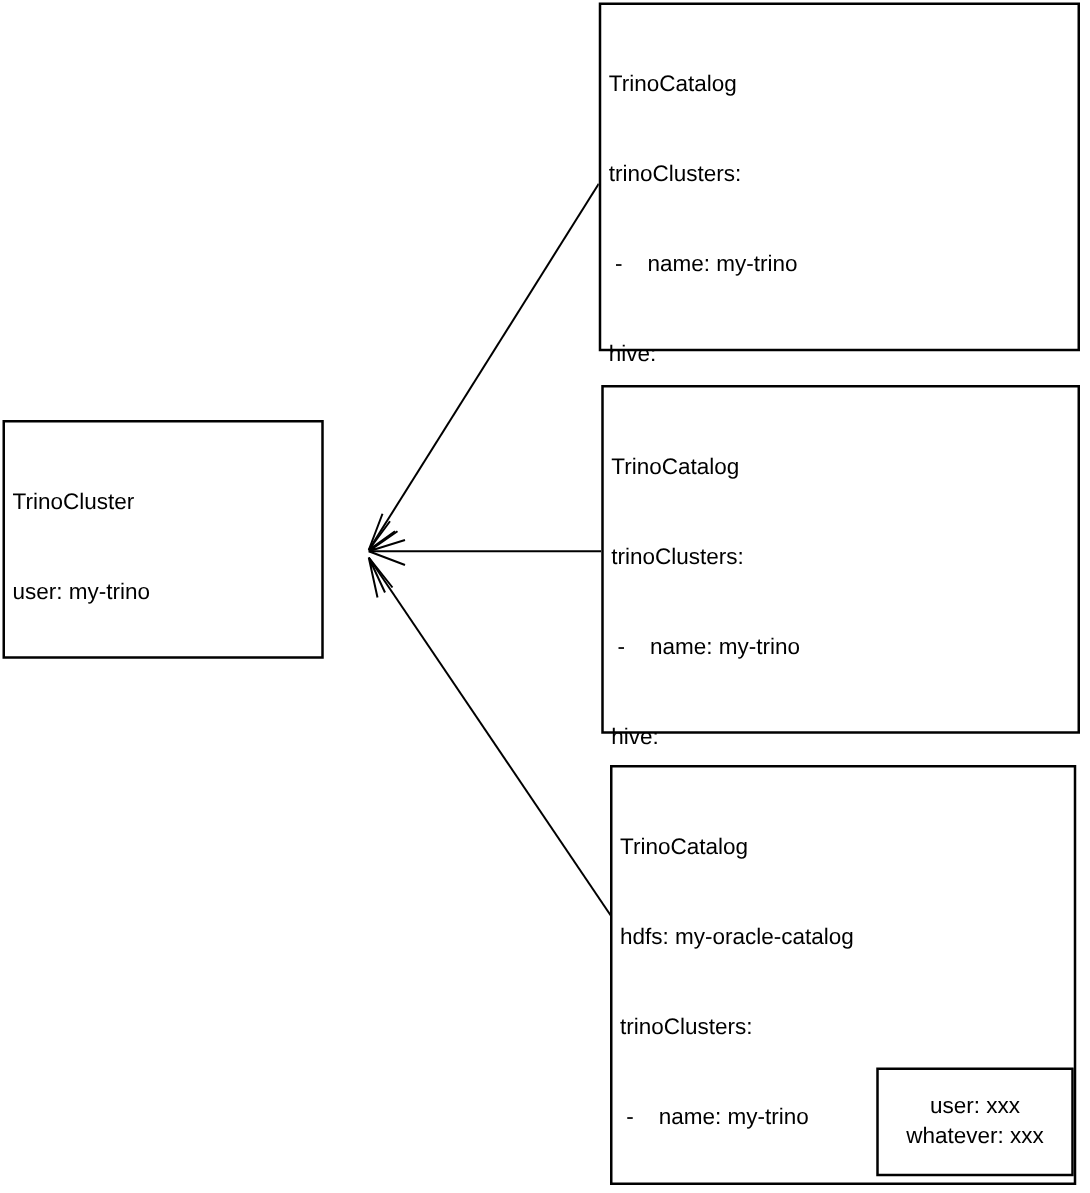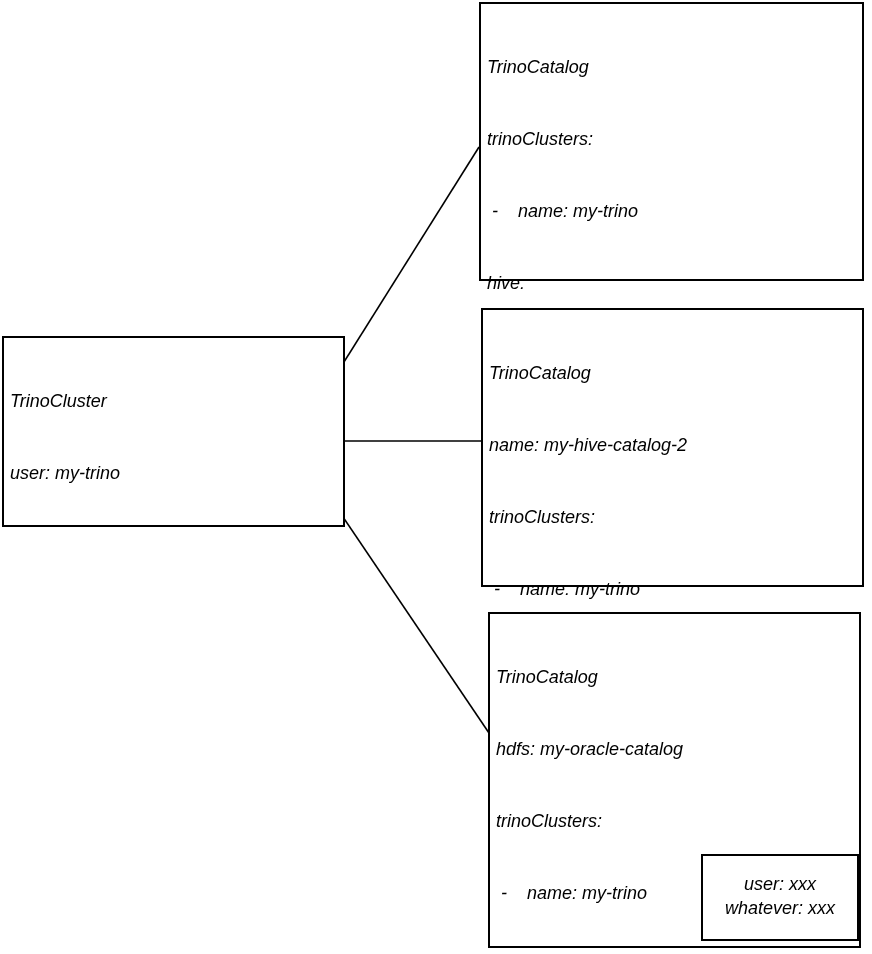--- a/index.html
+++ b/index.html
@@ -23,21 +23,20 @@
     top: 0;
     width: 872px;
     height: 954px;
     pointer-events: none;
   }
   .node {
     position: absolute;
     box-sizing: border-box;
     border: 2px solid #000000;
     background: #ffffff;
-    font-style: italic;
   }
   .node-text {
     position: absolute;
     left: 6px;
     top: 3px;
     font-size: 18px;
     line-height: 24px;
     color: #000000;
     white-space: pre;
   }
@@ -86,21 +85,21 @@
       <line x1="489" y1="733" x2="295" y2="446" stroke="#000000" stroke-width="1.6"></line>
       <path d="M295 446 L 314 470 M295 446 L 308 474 M295 446 L 302 478" stroke="#000000" stroke-width="1.6" fill="none"></path>
     </g>
 
     <g>
       <line x1="760" y1="818" x2="787" y2="854" stroke="#000000" stroke-width="1.6"></line>
       <path d="M787 854 L 772 828 M787 854 L 780 824" stroke="#000000" stroke-width="1.6" fill="none"></path>
     </g>
   </svg>
 
-  <div class="node" style="left:2px; top:336px; width:343px; height:191px;">
+  <div class="node" style="left:2px; top:336px; width:257px; height:191px;">
     <div class="node-text">
       <span class="ln">TrinoCluster</span>
       <span class="ln">user: my-trino</span>
     </div>
   </div>
 
   <div class="node" style="left:479px; top:2px; width:385px; height:279px;">
     <div class="node-text">
       <span class="ln">TrinoCatalog</span>
       <span class="ln">trinoClusters:</span>
@@ -109,21 +108,20 @@
       <span class="ln">   s3: # S3ConnnectionSpec</span>
       <span class="ln">      inline:</span>
       <span class="ln">         host: minio</span>
       <span class="ln">   metastore: # whatever</span>
     </div>
   </div>
 
   <div class="node" style="left:481px; top:308px; width:383px; height:279px;">
     <div class="node-text">
       <span class="ln">TrinoCatalog</span>
-      <span class="ln">name: my-hive-catalog-2</span>
       <span class="ln">trinoClusters:</span>
       <span class="ln"> -    name: my-trino</span>
       <span class="ln">hive:</span>
       <span class="ln">   hdfs:</span>
       <span class="ln">      # TBD</span>
       <span class="ln">   metastore: # whatever</span>
     </div>
   </div>
 
   <div class="node" style="left:488px; top:612px; width:373px; height:336px;">

